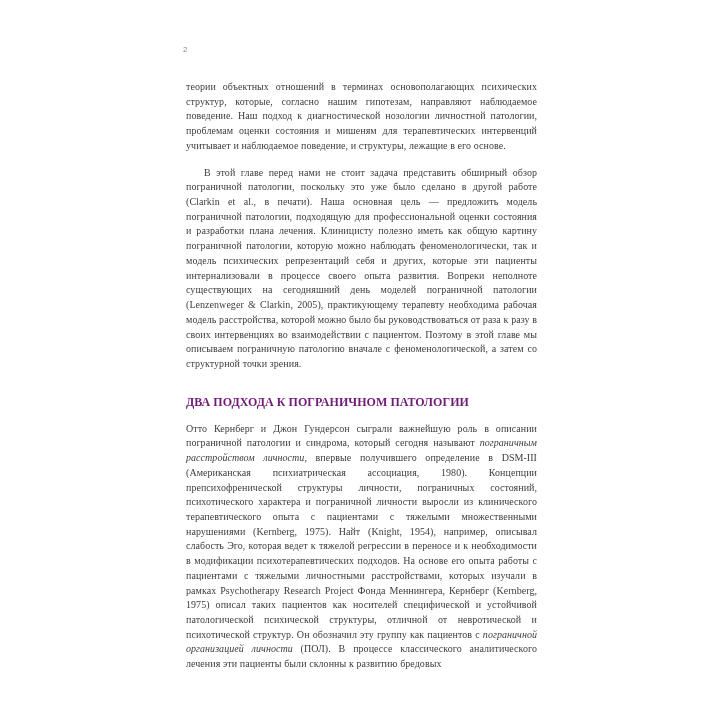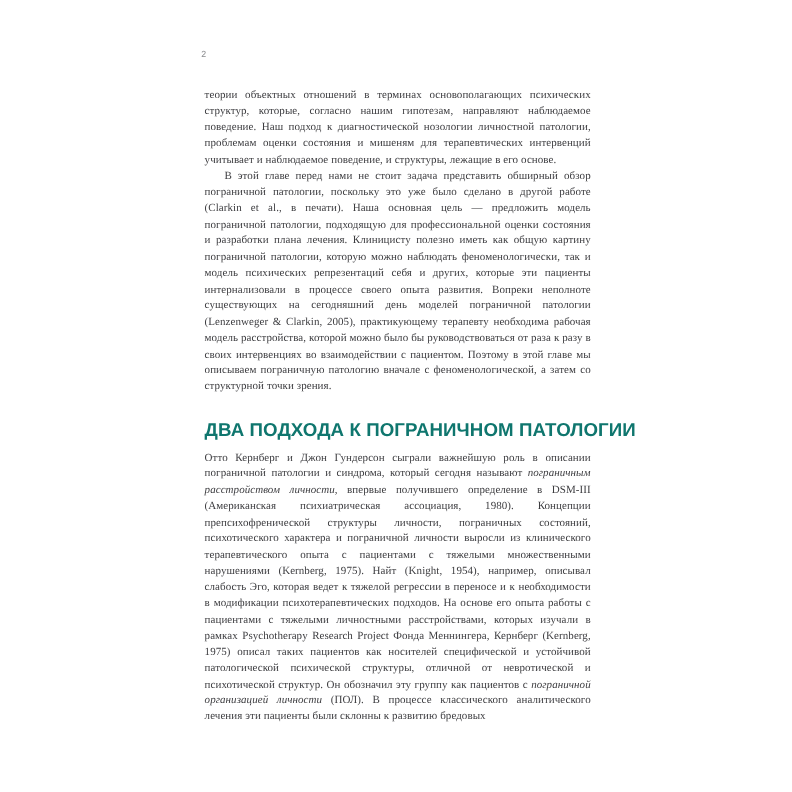--- a/index.html
+++ b/index.html
@@ -63,37 +63,37 @@
     text-justify: inter-word;
     color: #3d3d40;
     letter-spacing: 0.005em;
     word-spacing: 0.01em;
     hyphens: manual;
   }
   p.body.indent {
     text-indent: 18px;
   }
   p.body + p.body {
-    margin-top: 0;
+    margin-top: 12px;
   }
 
   i, em {
     font-style: italic;
   }
 
   
   h2.section-heading {
     margin: 0;
     padding: 0;
-    font-family: Liberation Sans, sans-serif;
+    font-family: Liberation Serif, serif;
     font-weight: bold;
-    font-size: 17px;
+    font-size: 12px;
     line-height: 19px;
     letter-spacing: 0.004em;
-    color: #0f766e;
+    color: #701a75;
     text-transform: none;
     white-space: nowrap;
   }
   .heading-wrap {
     padding-top: 21px;
     padding-bottom: 10px;
   }
 </style>
 </head>
 <body>

